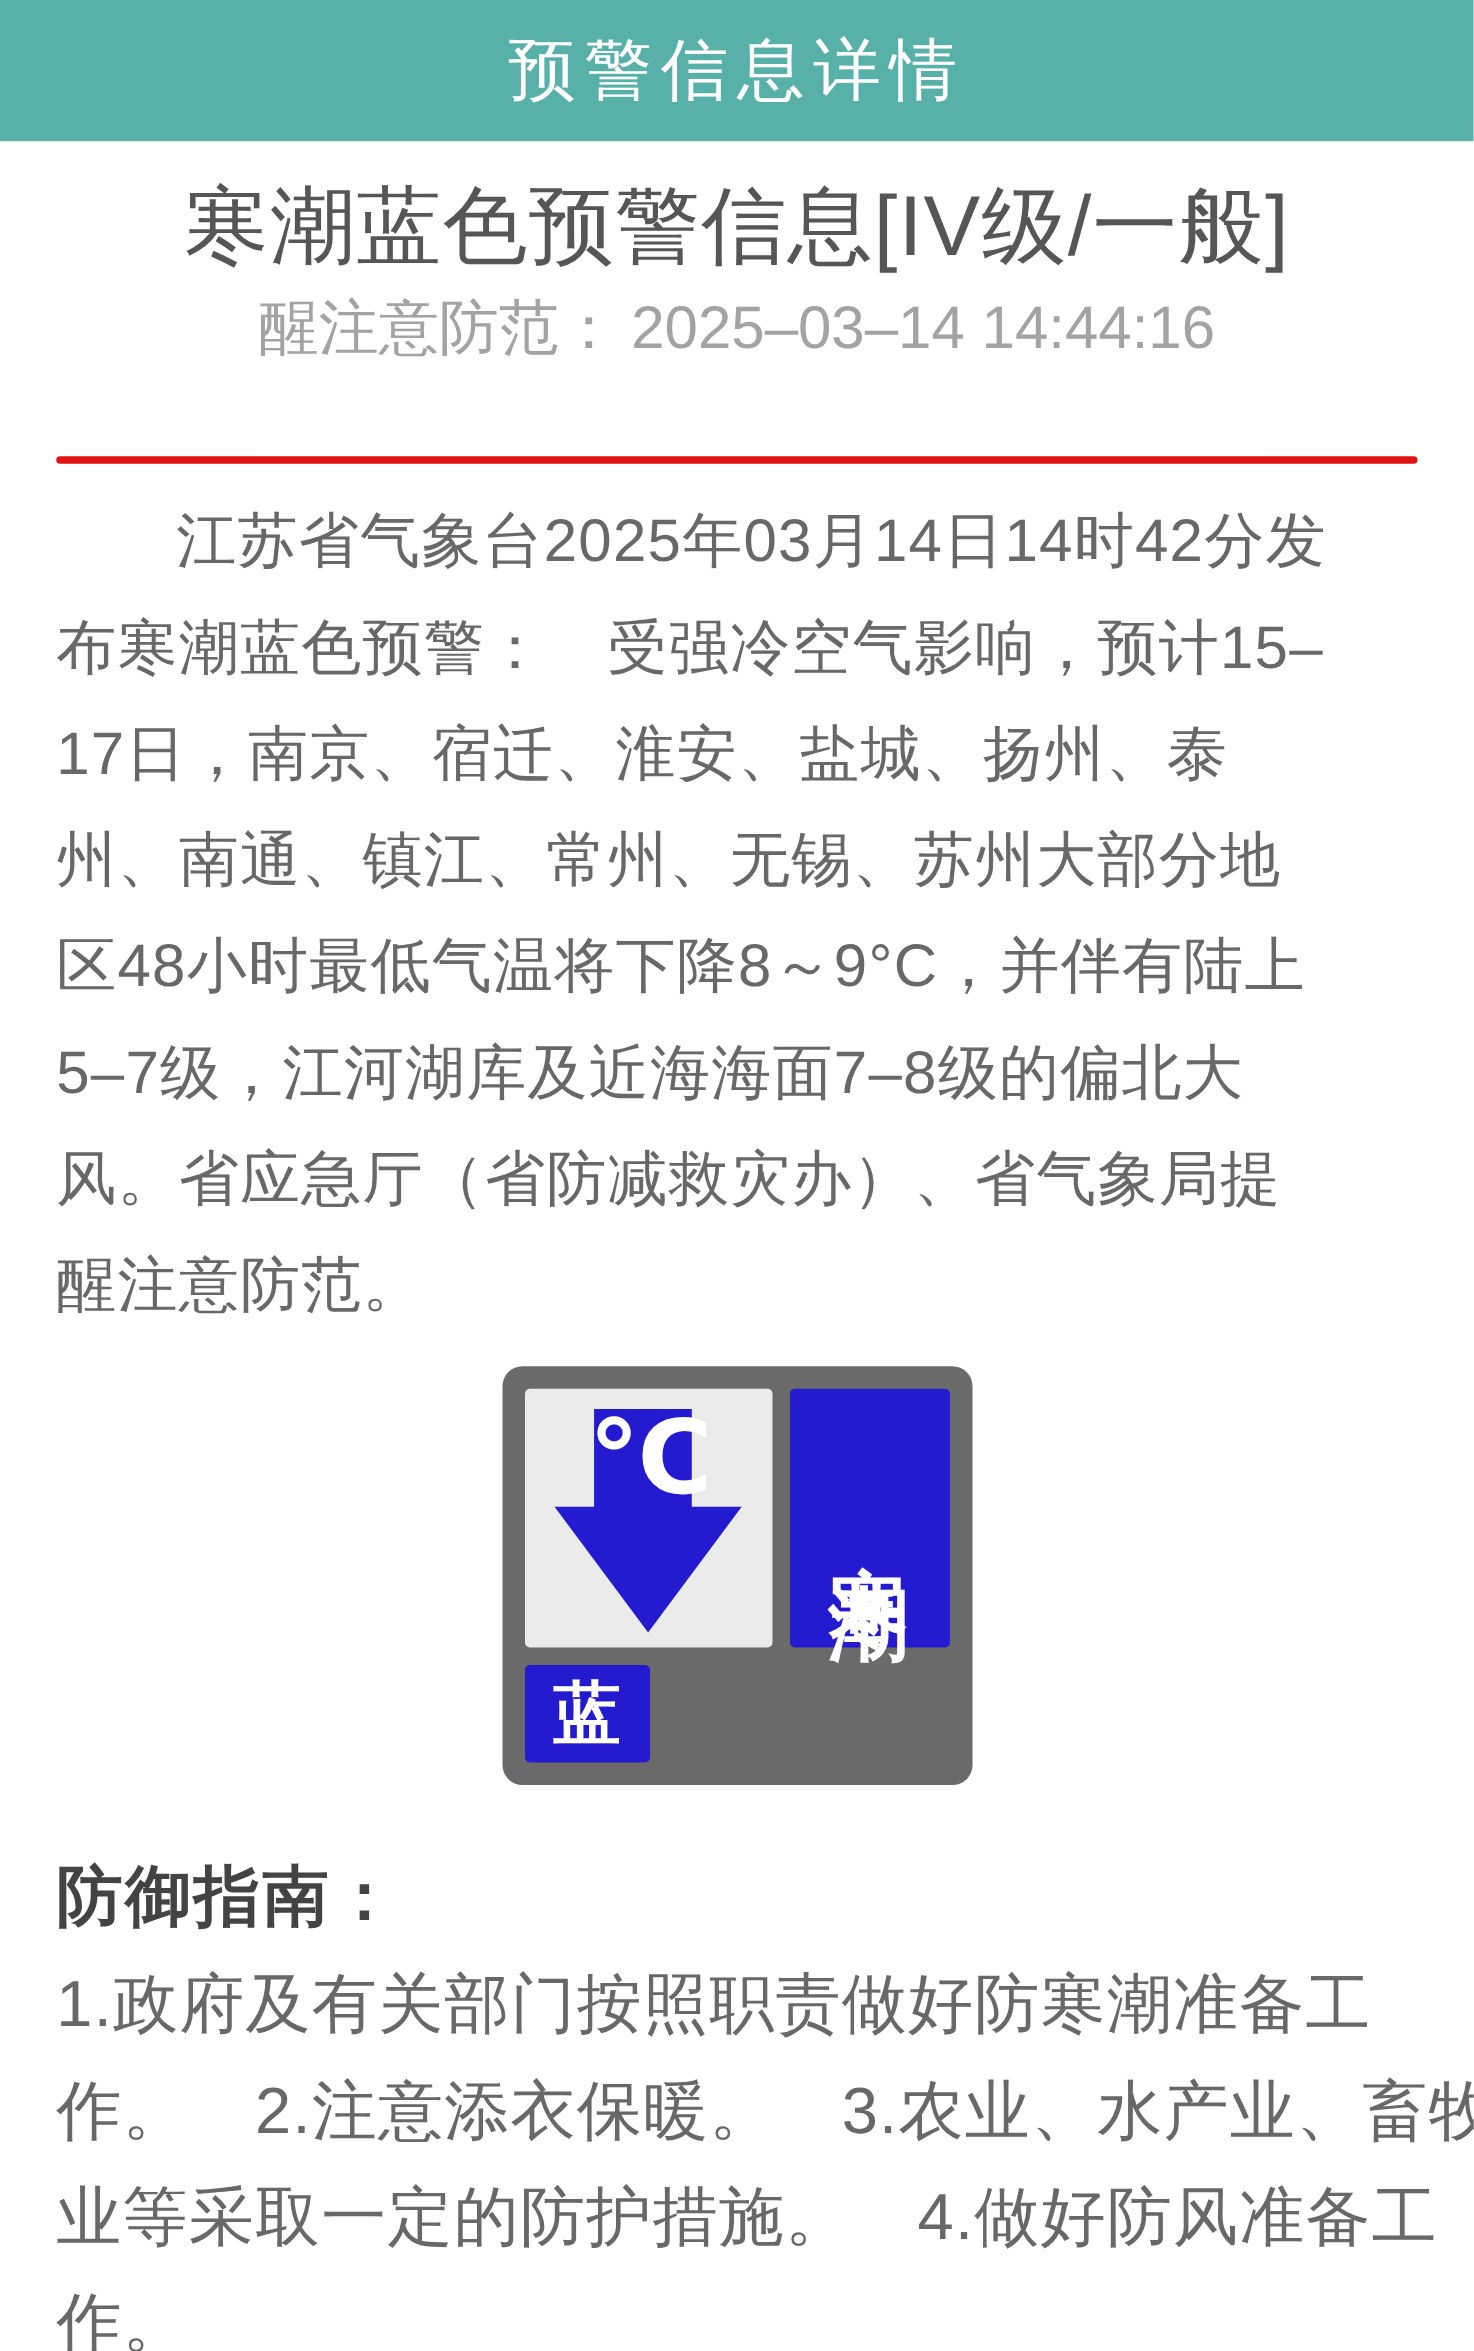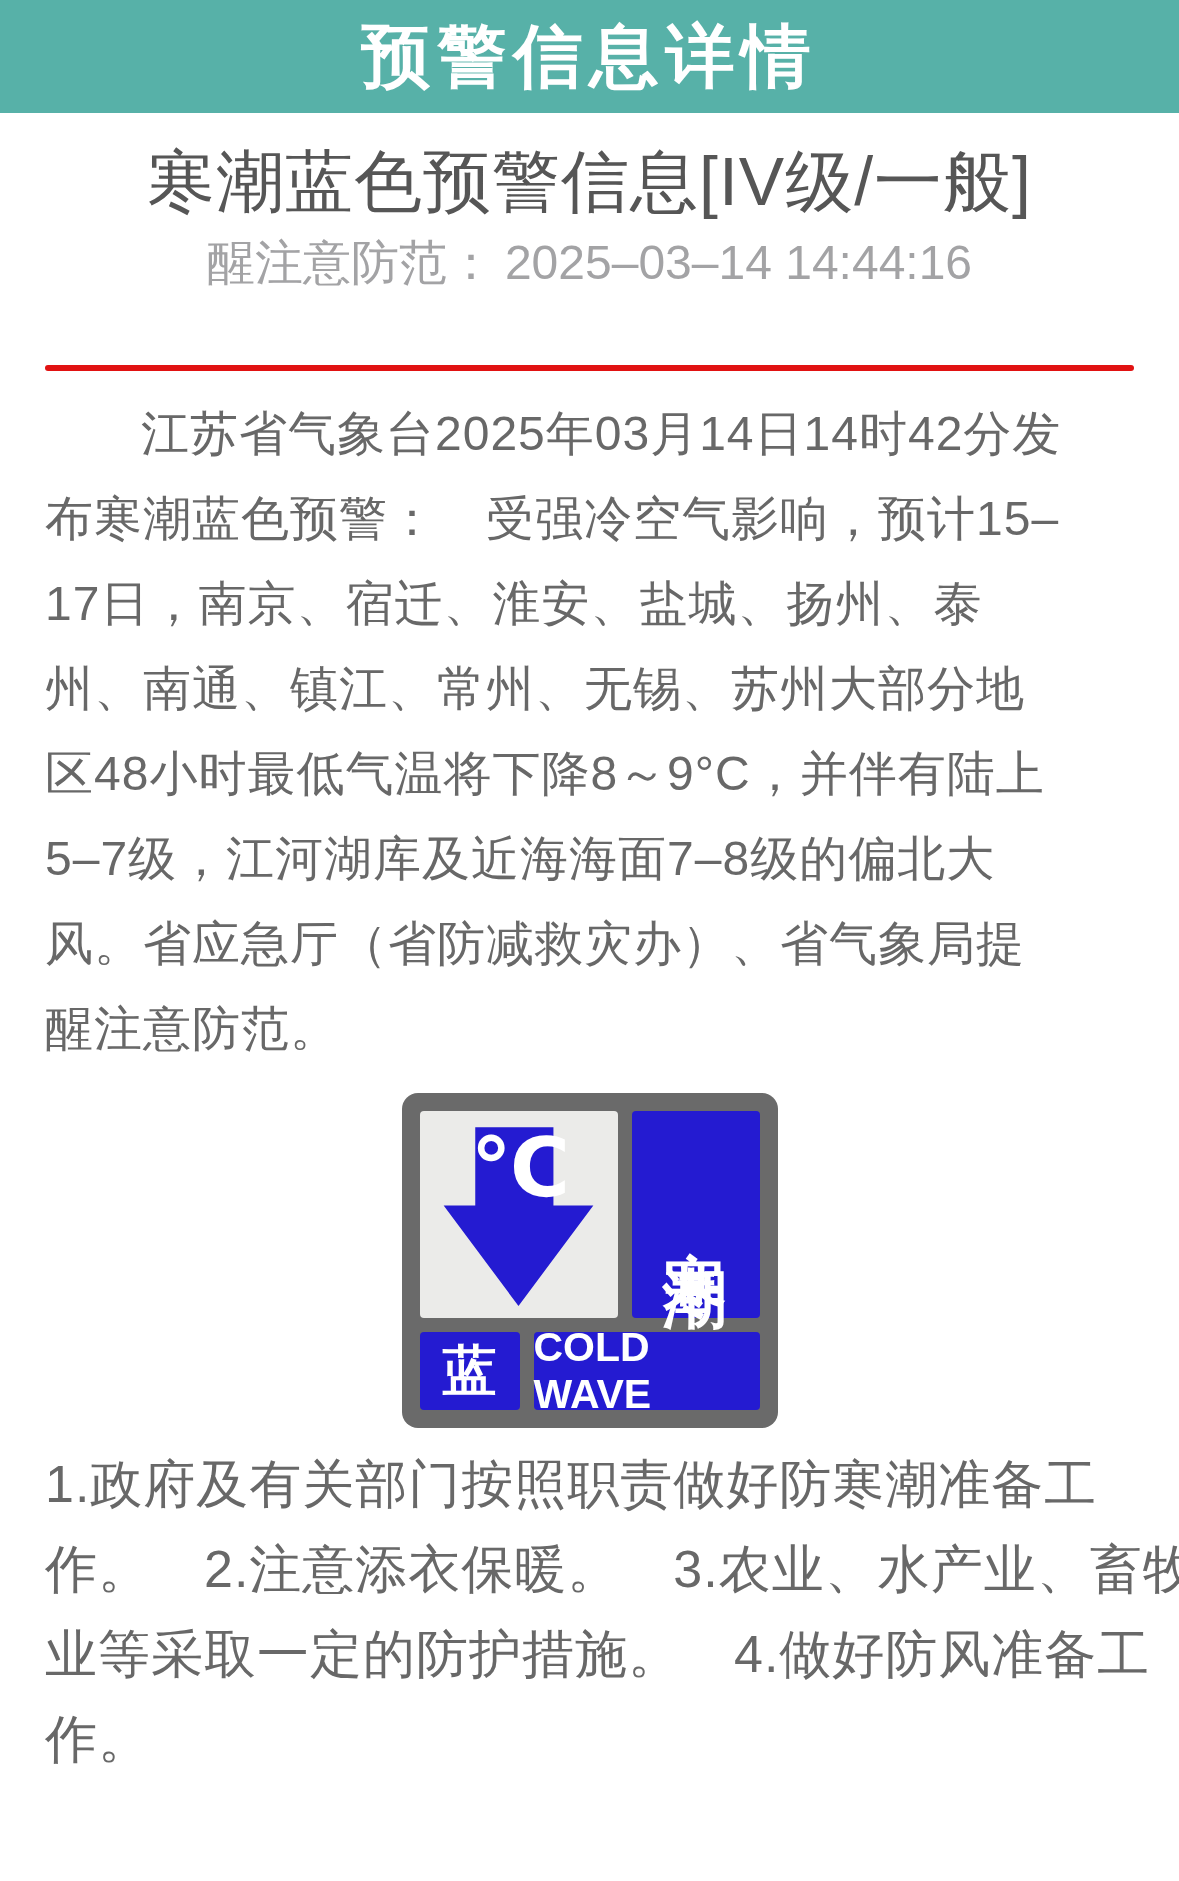--- a/index.html
+++ b/index.html
@@ -15,22 +15,22 @@
   .app-header {
     width: 100%;
     height: 113px;
     background: var(--header_teal);
     display: flex;
     align-items: center;
     justify-content: center;
   }
   .app-header h1 {
     margin: 0;
-    font-size: 69px;
-    font-weight: 700;
+    font-size: 54px;
+    font-weight: 400;
     color: var(--header_text);
     letter-spacing: 7px;
   }
 
   
   .content { padding: 0 45px; }
 
   .alert-title {
     margin: 38px 0 0 0;
     text-align: center;
@@ -179,23 +179,23 @@
   <figure class="icon-frame" style="margin-left:auto;margin-right:auto;">
     <div class="icon-row-top">
       <div class="tile tile-arrow">
         <div class="down-arrow"></div>
         <span class="celsius">℃</span>
       </div>
       <div class="tile tile-blue tile-hanchao">寒潮</div>
     </div>
     <div class="icon-row-bottom">
       <div class="tile tile-blue tile-lan">蓝</div>
-      <div class="tile tile-blue tile-en">COLD WAVE</div>
     </div>
   </figure>
 
+  <h3 class="guide-heading">防御指南：</h3>
 
   <p class="guide-body">1.政府及有关部门按照职责做好防寒潮准备工
 作。　2.注意添衣保暖。　3.农业、水产业、畜牧
 业等采取一定的防护措施。　4.做好防风准备工
 作。</p>
 
 </main>
 
 </body></html>

